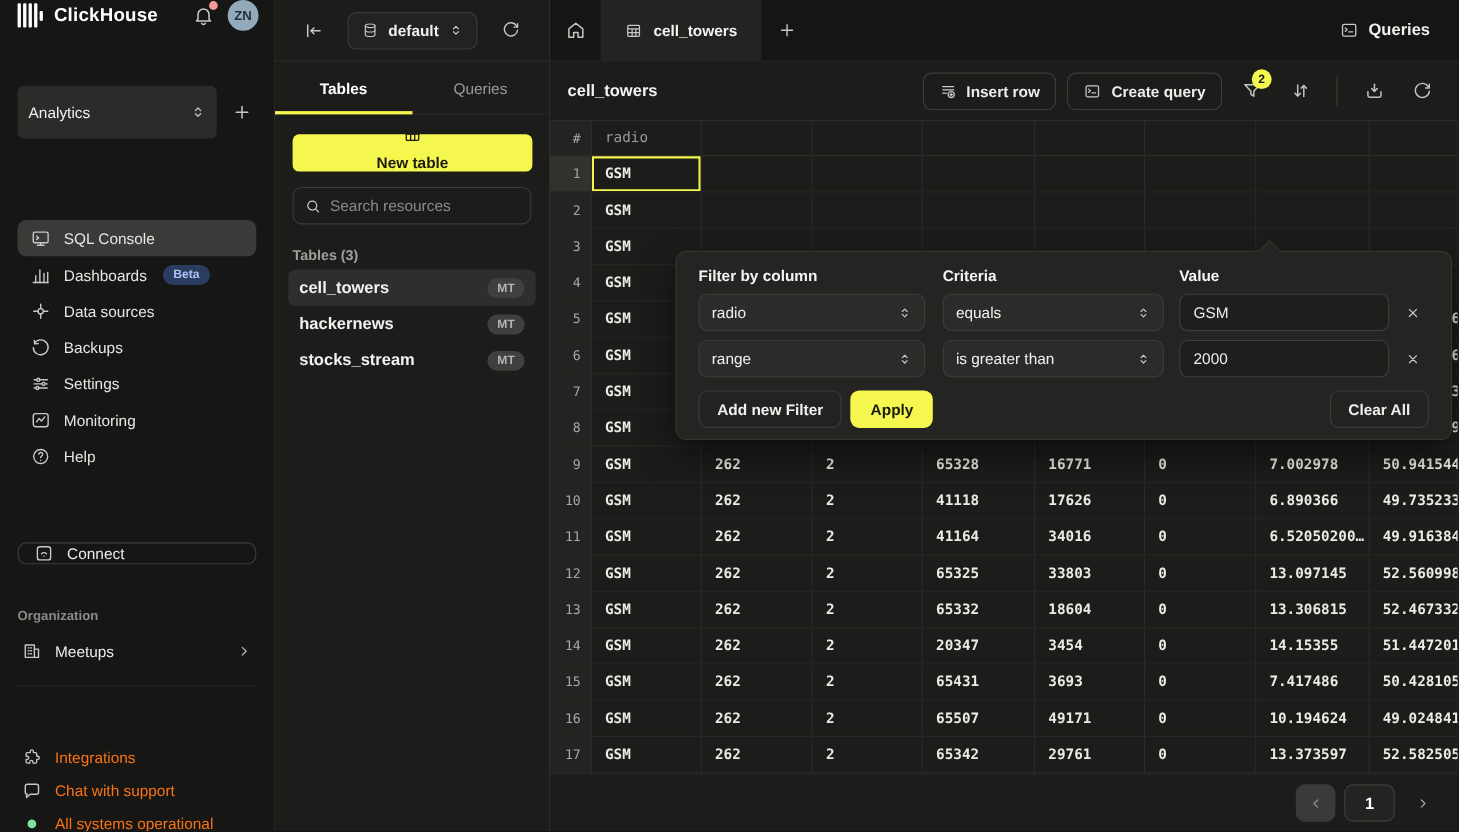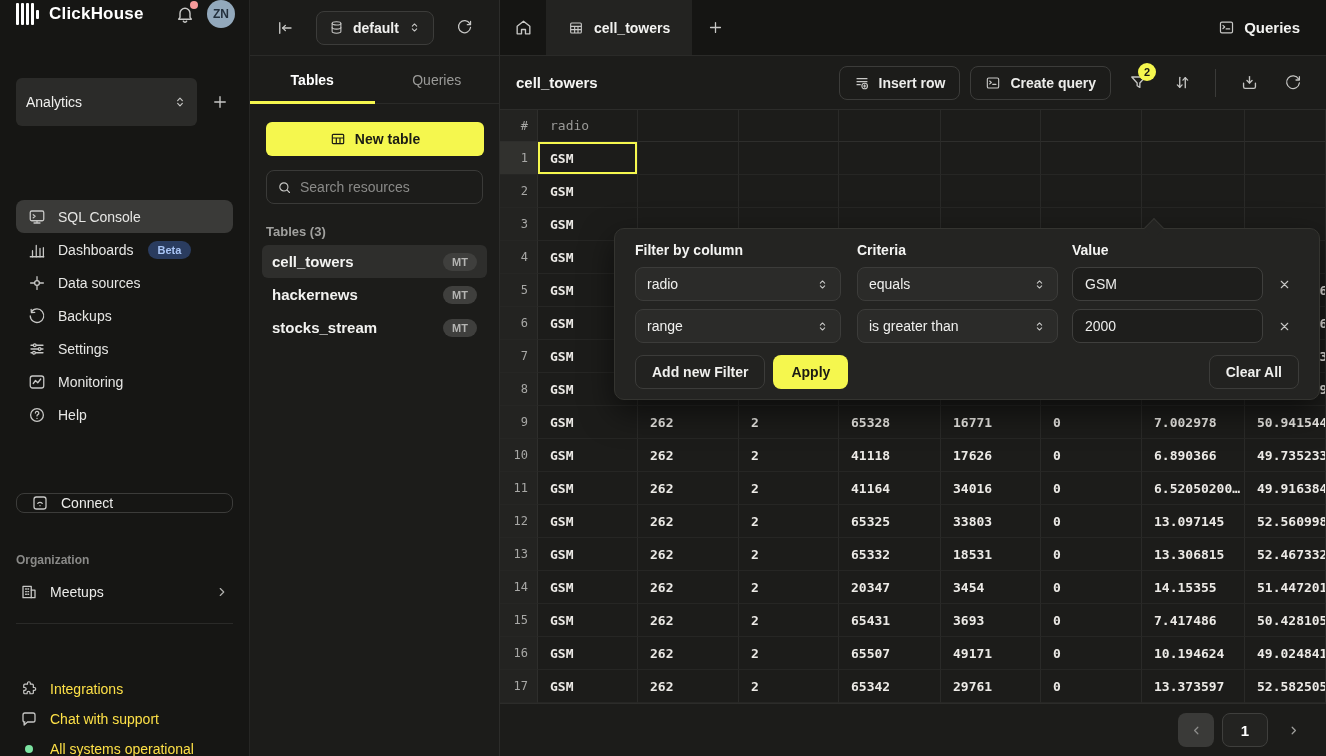--- a/index.html
+++ b/index.html
@@ -26,32 +26,32 @@
   .nav-item { height:33px; display:flex; align-items:center; gap:12px; padding:0 12px; border-radius:8px; font-size:14px; color:#e6e6e4; cursor:pointer; }
   .nav-item.active { background:#3a3a38; }
   .badge-beta { margin-left:2px; background:#2a3c5f; color:#a9c5f5; font-size:11px; font-weight:700; padding:3px 10px; border-radius:10px; }
   .connect-btn { margin:22px 16px 0 16px; height:50px; border:1px solid #3c3c3a; border-radius:8px; background:none; color:#ececea; font-size:14px; display:flex; align-items:center; gap:12px; padding:0 14px; cursor:pointer; }
   .org-section { margin-top:auto; padding:0 16px; }
   .org-heading { font-size:12px; font-weight:700; color:#8a8a88; padding:0 0 8px 0; }
   .org-item { height:34px; display:flex; align-items:center; gap:12px; padding:0 4px; font-size:14px; cursor:pointer; }
   .org-item .chev { margin-left:auto; color:#b0b0ae; }
   .sb-divider { height:1px; background:#2a2a28; margin:14px 0 10px 0; }
   .sb-footer { padding:0 16px 14px 16px; display:flex; flex-direction:column; }
-  .foot-item { height:30px; display:flex; align-items:center; gap:12px; font-size:14px; color:#fde047; cursor:pointer; padding:0 4px; }
+  .foot-item { height:30px; display:flex; align-items:center; gap:12px; font-size:14px; color:#f97316; cursor:pointer; padding:0 4px; }
   .status-dot { width:8px; height:8px; border-radius:50%; background:#7ce3a1; margin:0 5px; }
 
   
   .explorer { position:absolute; left:250px; top:0; width:250px; height:756px; background:#1c1c1a; border-right:1px solid #2c2c2a; }
   .ex-header { height:56px; display:flex; align-items:center; gap:18px; padding:0 22px; border-bottom:1px solid #2a2a28; }
   .db-select { height:34px; border:1px solid #3c3c3a; background:#222220; border-radius:8px; display:flex; align-items:center; gap:9px; padding:0 12px; font-size:14px; font-weight:700; color:#f0f0ee; cursor:pointer; }
   .ex-tabs { height:48px; display:flex; border-bottom:1px solid #2a2a28; }
   .ex-tab { flex:1; display:flex; align-items:center; justify-content:center; font-size:14px; color:#9a9a98; cursor:pointer; position:relative; }
   .ex-tab.active { color:#ffffff; font-weight:700; }
   .ex-tab.active::after { content:""; position:absolute; left:0; right:0; bottom:-1px; height:3px; background:var(--yellow,#f5f74e); }
-  .newtable-btn { margin:18px 16px 0 16px; width:218px; height:34px; background:#f5f74e; color:#1b1b14; border:none; border-radius:6px; font-size:14px; font-weight:700; display:flex; align-items:center; justify-content:center; gap:9px; cursor:pointer; font-family:"Liberation Sans",sans-serif; }
+  .newtable-btn { margin:18px 16px 0 16px; width:218px; height:34px; background:#f5f74e; color:#1b1b14; border:none; border-radius:6px; font-size:14px; font-weight:700; display:flex; align-items:center; justify-content:flex-end; gap:9px; cursor:pointer; font-family:"Liberation Sans",sans-serif;flex-direction:column; }
   .search-box { margin:14px 16px 0 16px; height:34px; border:1px solid #3a3a38; border-radius:8px; display:flex; align-items:center; gap:8px; padding:0 10px; color:#8a8a88; }
   .search-box input { background:none; border:none; outline:none; color:#d946ef; font-size:14px; width:170px; font-family:"Liberation Sans",sans-serif; }
   .search-box input::placeholder { color:#8a8a88; }
   .tables-label { margin:20px 16px 6px 16px; font-size:13px; font-weight:700; color:#a0a09e; }
   .tbl-list { padding:0 12px; }
   .tbl-item { height:33px; display:flex; align-items:center; justify-content:space-between; padding:0 10px; border-radius:6px; font-size:15px; font-weight:700; color:#f2f2f0; cursor:pointer; }
   .tbl-item.active { background:#2e2e2c; }
   .badge-mt { background:#3f3f3d; color:#b4b4b2; font-size:11px; font-weight:700; padding:3px 9px; border-radius:10px; }
 
   
@@ -576,21 +576,21 @@
             <div class="tcell c6">0</div>
             <div class="tcell c7">13.097145</div>
             <div class="tcell c8">52.560998</div>
           </div>
           <div class="trow">
             <div class="tcell c0">13</div>
             <div class="tcell c1">GSM</div>
             <div class="tcell c2">262</div>
             <div class="tcell c3">2</div>
             <div class="tcell c4">65332</div>
-            <div class="tcell c5">18531</div>
+            <div class="tcell c5">18604</div>
             <div class="tcell c6">0</div>
             <div class="tcell c7">13.306815</div>
             <div class="tcell c8">52.4673325</div>
           </div>
           <div class="trow">
             <div class="tcell c0">14</div>
             <div class="tcell c1">GSM</div>
             <div class="tcell c2">262</div>
             <div class="tcell c3">2</div>
             <div class="tcell c4">20347</div>

